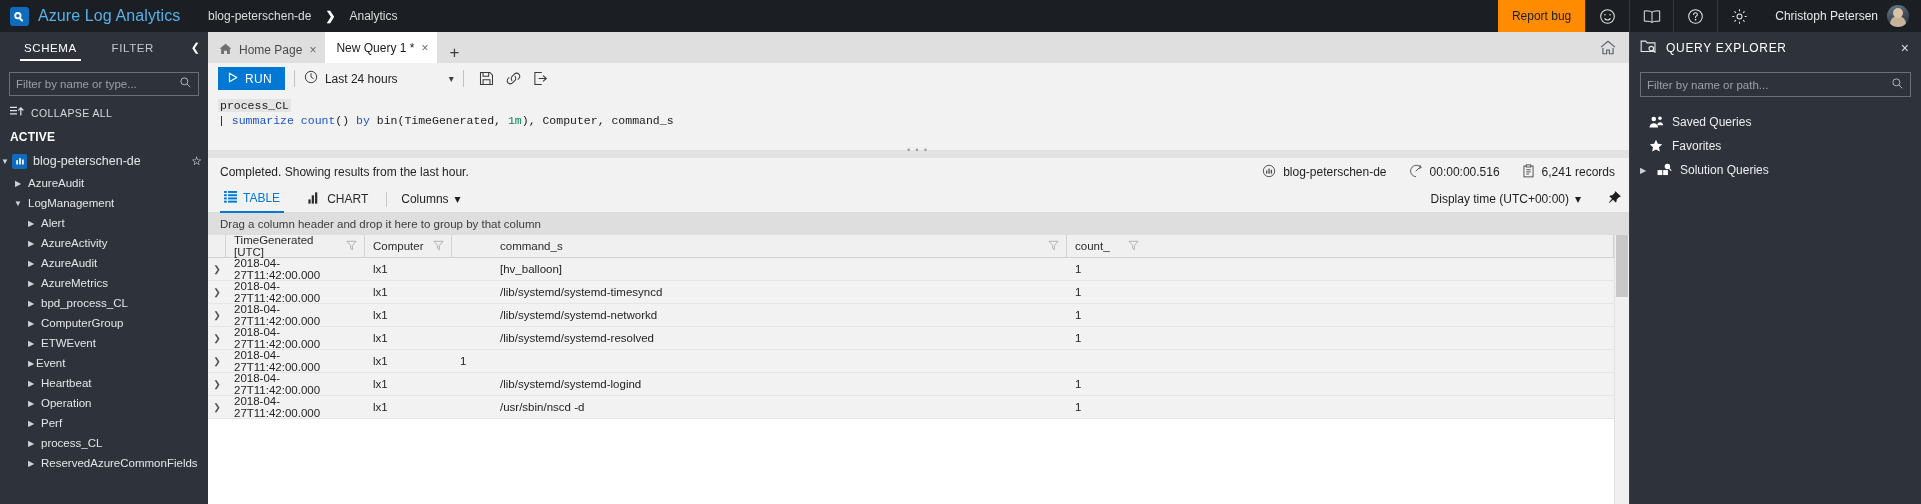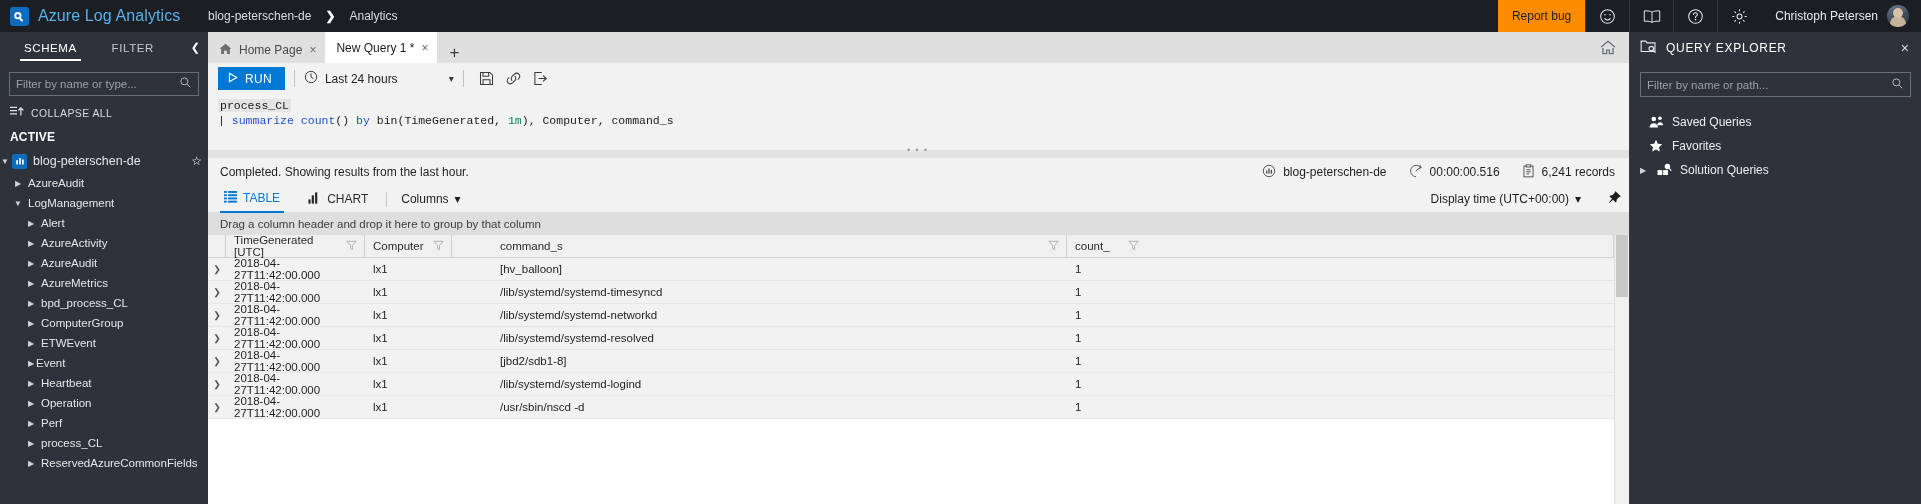--- a/index.html
+++ b/index.html
@@ -641,21 +641,20 @@
                 <div class="cell chev-cell">❯</div>
                 <div class="cell col-time">2018-04-27T11:42:00.000</div>
                 <div class="cell col-comp">lx1</div>
                 <div class="cell col-cmd">/lib/systemd/systemd-resolved</div>
                 <div class="cell col-count">1</div>
               </div>
               <div class="grow">
                 <div class="cell chev-cell">❯</div>
                 <div class="cell col-time">2018-04-27T11:42:00.000</div>
                 <div class="cell col-comp">lx1</div>
-                <div class="cell col-cmd">[jbd2/sdb1-8]</div>
                 <div class="cell col-count">1</div>
               </div>
               <div class="grow">
                 <div class="cell chev-cell">❯</div>
                 <div class="cell col-time">2018-04-27T11:42:00.000</div>
                 <div class="cell col-comp">lx1</div>
                 <div class="cell col-cmd">/lib/systemd/systemd-logind</div>
                 <div class="cell col-count">1</div>
               </div>
               <div class="grow">

